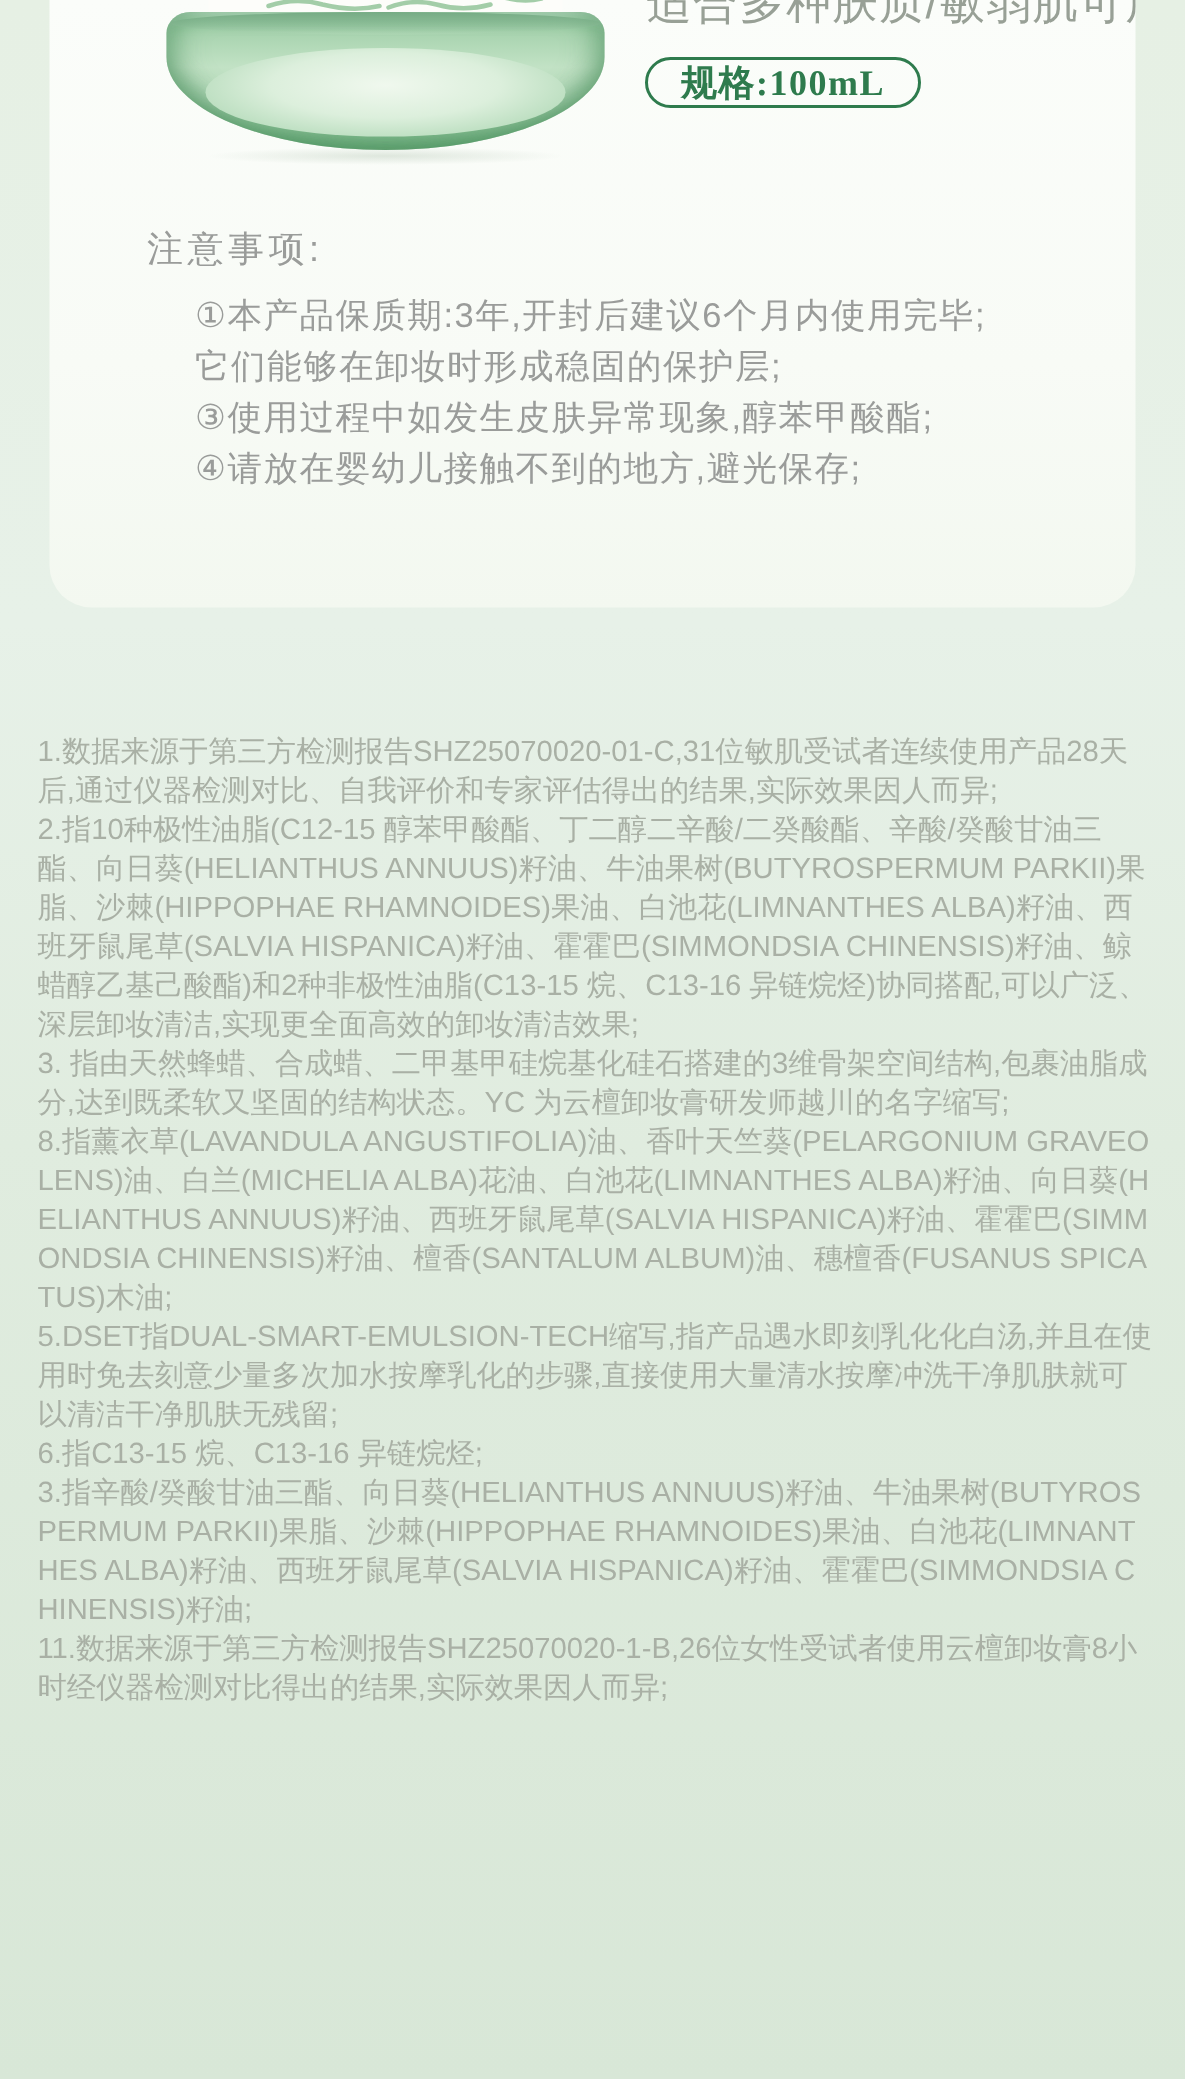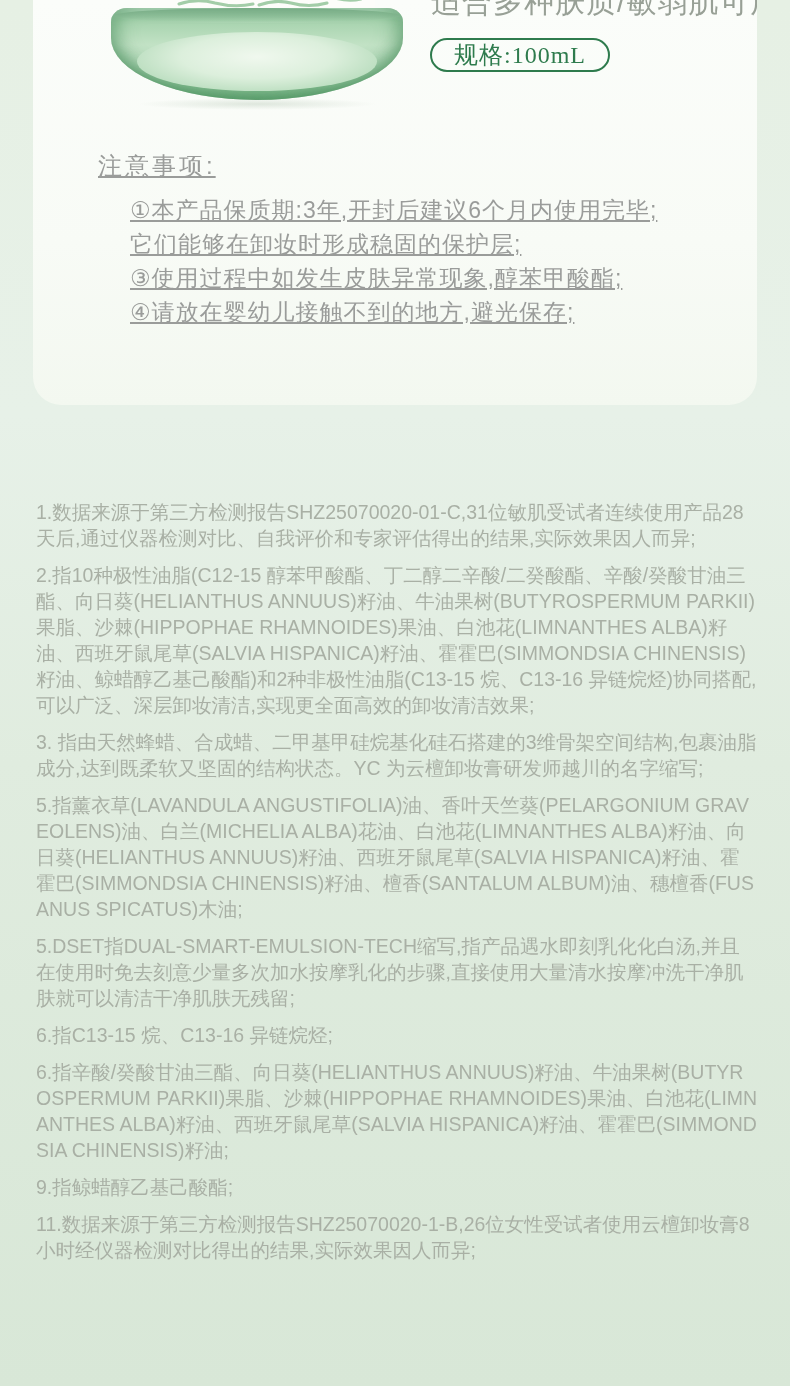--- a/index.html
+++ b/index.html
@@ -65,36 +65,36 @@
     position: absolute; left: 398px; top: -18px;
     font-size: 30px; color: #98a096; letter-spacing: 1px; white-space: nowrap;
   }
   .spec-badge {
     position: absolute; left: 397px; top: 38px;
     height: 30px; padding: 0 22px;
     display: inline-flex; align-items: center;
     border: 2px solid #2e7b4d; border-radius: 19px;
     color: #2e7b4d;
     font-family: "Liberation Serif", "DejaVu Serif", serif;
-    font-size: 24px; font-weight: 400; letter-spacing: 1px;
+    font-size: 24px; font-weight: 700; letter-spacing: 1px;
     background: transparent;
   }
 
   
-  .notice { position: absolute; left: 65px; top: 150px; width: 660px; color: #9a9c9a; text-decoration: underline; }
+  .notice { position: absolute; left: 65px; top: 150px; width: 660px; color: #9a9c9a; }
   .notice-title { font-size: 24px; letter-spacing: 3px; margin-bottom: 11px; }
   .notice-item  { font-size: 23px; letter-spacing: 1px; line-height: 34px; white-space: nowrap; margin-left: 32px; }
 
   
   .footnotes {
     position: absolute; left: 25px; top: 488px; width: 744px;
     color: #a9b0a5;
     font-size: 19.5px; line-height: 26px; letter-spacing: 0;
   }
-  .footnotes p { margin: 11px; word-break: break-all; }
+  .footnotes p { margin: 0; word-break: break-all; }
 </style>
 </head>
 <body>
 
 <div class="page">
 
   <div class="card">
 
     <div class="jar">
       <div class="jar-label">
@@ -126,21 +126,20 @@
       <div class="notice-item">它们能够在卸妆时形成稳固的保护层;</div>
       <div class="notice-item">③使用过程中如发生皮肤异常现象,醇苯甲酸酯;</div>
       <div class="notice-item">④请放在婴幼儿接触不到的地方,避光保存;</div>
     </div>
   </div>
 
   <div class="footnotes">
     <p>1.数据来源于第三方检测报告SHZ25070020-01-C,31位敏肌受试者连续使用产品28天后,通过仪器检测对比、自我评价和专家评估得出的结果,实际效果因人而异;</p>
     <p>2.指10种极性油脂(C12-15 醇苯甲酸酯、丁二醇二辛酸/二癸酸酯、辛酸/癸酸甘油三酯、向日葵(HELIANTHUS ANNUUS)籽油、牛油果树(BUTYROSPERMUM PARKII)果脂、沙棘(HIPPOPHAE RHAMNOIDES)果油、白池花(LIMNANTHES ALBA)籽油、西班牙鼠尾草(SALVIA HISPANICA)籽油、霍霍巴(SIMMONDSIA CHINENSIS)籽油、鲸蜡醇乙基己酸酯)和2种非极性油脂(C13-15 烷、C13-16 异链烷烃)协同搭配,可以广泛、深层卸妆清洁,实现更全面高效的卸妆清洁效果;</p>
     <p>3. 指由天然蜂蜡、合成蜡、二甲基甲硅烷基化硅石搭建的3维骨架空间结构,包裹油脂成分,达到既柔软又坚固的结构状态。YC 为云檀卸妆膏研发师越川的名字缩写;</p>
-    <p>5.指薰衣草(LAVANDULA ANGUSTIFOLIA)油、香叶天竺葵(PELARGONIUM GRAVEOLENS)油、白兰(MICHELIA ALBA)花油、白池花(LIMNANTHES ALBA)籽油、向日葵(HELIANTHUS ANNUUS)籽油、西班牙鼠尾草(SALVIA HISPANICA)籽油、霍霍巴(SIMMONDSIA CHINENSIS)籽油、檀香(SANTALUM ALBUM)油、穗檀香(FUSANUS SPICATUS)木油;</p>
+    <p>8.指薰衣草(LAVANDULA ANGUSTIFOLIA)油、香叶天竺葵(PELARGONIUM GRAVEOLENS)油、白兰(MICHELIA ALBA)花油、白池花(LIMNANTHES ALBA)籽油、向日葵(HELIANTHUS ANNUUS)籽油、西班牙鼠尾草(SALVIA HISPANICA)籽油、霍霍巴(SIMMONDSIA CHINENSIS)籽油、檀香(SANTALUM ALBUM)油、穗檀香(FUSANUS SPICATUS)木油;</p>
     <p>5.DSET指DUAL-SMART-EMULSION-TECH缩写,指产品遇水即刻乳化化白汤,并且在使用时免去刻意少量多次加水按摩乳化的步骤,直接使用大量清水按摩冲洗干净肌肤就可以清洁干净肌肤无残留;</p>
     <p>6.指C13-15 烷、C13-16 异链烷烃;</p>
-    <p>6.指辛酸/癸酸甘油三酯、向日葵(HELIANTHUS ANNUUS)籽油、牛油果树(BUTYROSPERMUM PARKII)果脂、沙棘(HIPPOPHAE RHAMNOIDES)果油、白池花(LIMNANTHES ALBA)籽油、西班牙鼠尾草(SALVIA HISPANICA)籽油、霍霍巴(SIMMONDSIA CHINENSIS)籽油;</p>
-    <p>9.指鲸蜡醇乙基己酸酯;</p>
+    <p>3.指辛酸/癸酸甘油三酯、向日葵(HELIANTHUS ANNUUS)籽油、牛油果树(BUTYROSPERMUM PARKII)果脂、沙棘(HIPPOPHAE RHAMNOIDES)果油、白池花(LIMNANTHES ALBA)籽油、西班牙鼠尾草(SALVIA HISPANICA)籽油、霍霍巴(SIMMONDSIA CHINENSIS)籽油;</p>
     <p>11.数据来源于第三方检测报告SHZ25070020-1-B,26位女性受试者使用云檀卸妆膏8小时经仪器检测对比得出的结果,实际效果因人而异;</p>
   </div>
 
 </div>
 
 </body></html>

